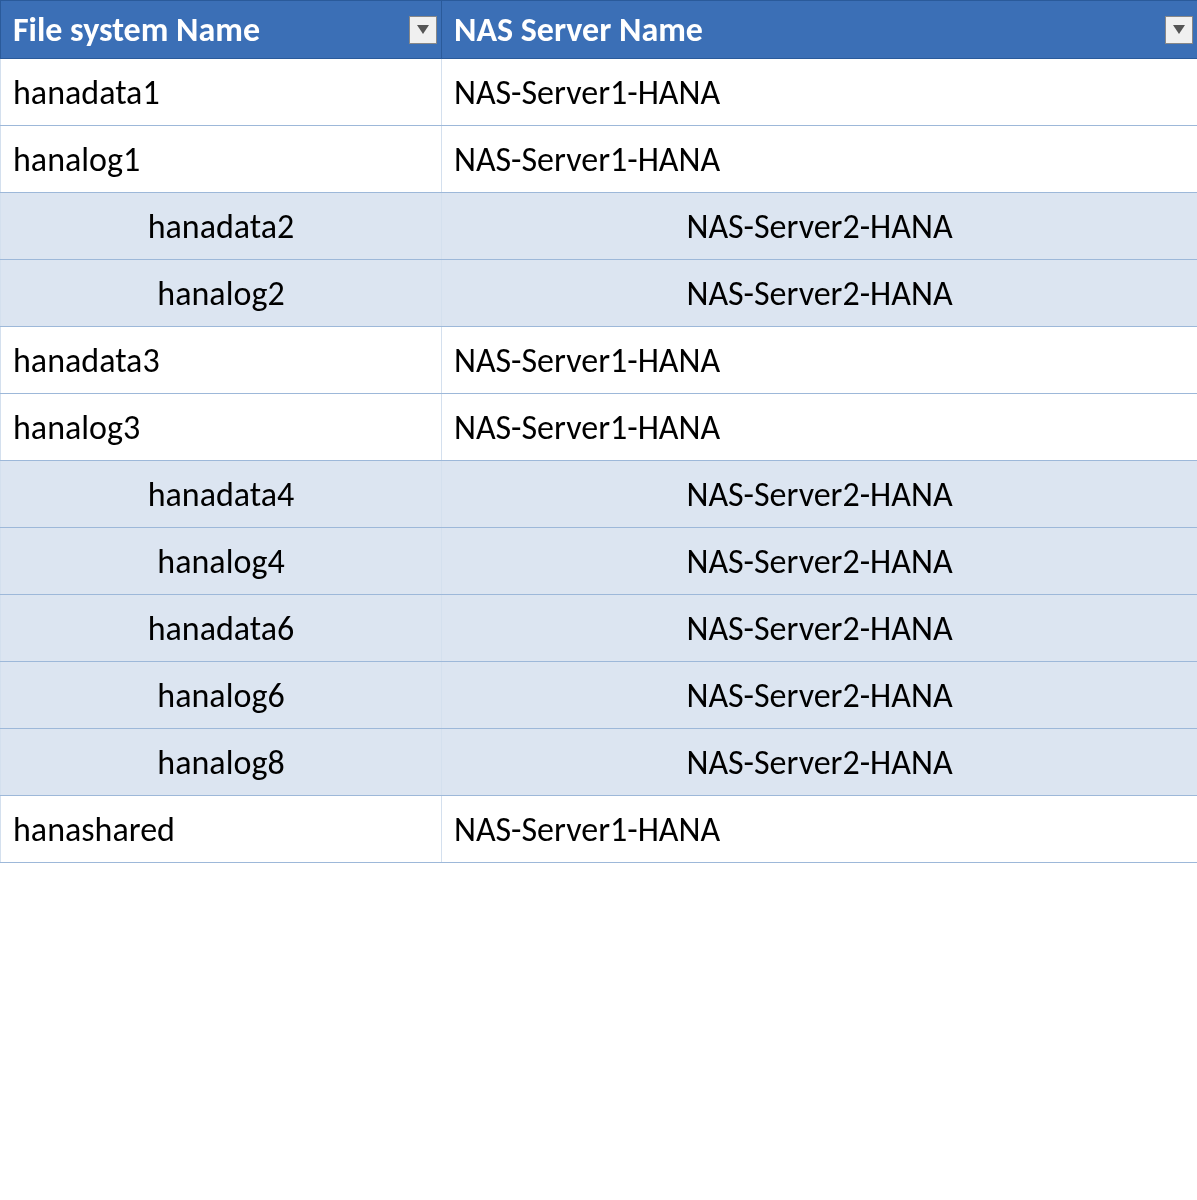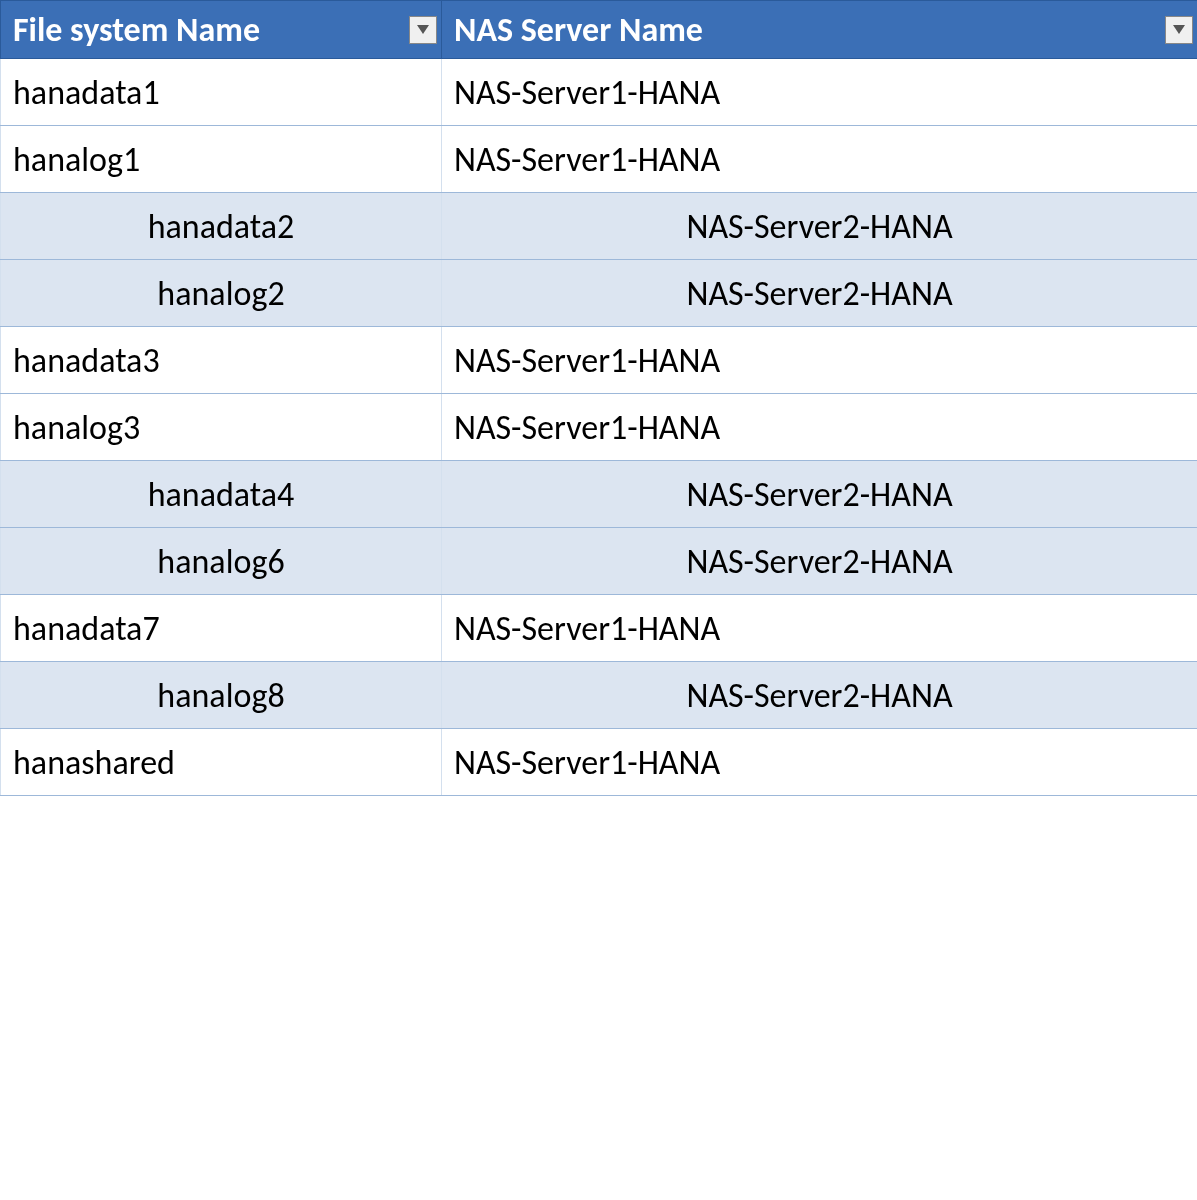--- a/index.html
+++ b/index.html
@@ -120,26 +120,30 @@
       </tr>
       <tr class="white">
         <td>hanalog3</td>
         <td>NAS-Server1-HANA</td>
       </tr>
       <tr class="shade">
         <td>hanadata4</td>
         <td>NAS-Server2-HANA</td>
       </tr>
       <tr class="shade">
+        <td>hanalog4</td>
+        <td>NAS-Server2-HANA</td>
+      </tr>
+      <tr class="shade">
+        <td>hanadata6</td>
+        <td>NAS-Server2-HANA</td>
+      </tr>
+      <tr class="shade">
         <td>hanalog6</td>
         <td>NAS-Server2-HANA</td>
-      </tr>
-      <tr class="white">
-        <td>hanadata7</td>
-        <td>NAS-Server1-HANA</td>
       </tr>
       <tr class="shade">
         <td>hanalog8</td>
         <td>NAS-Server2-HANA</td>
       </tr>
       <tr class="white">
         <td>hanashared</td>
         <td>NAS-Server1-HANA</td>
       </tr>
     </tbody>

